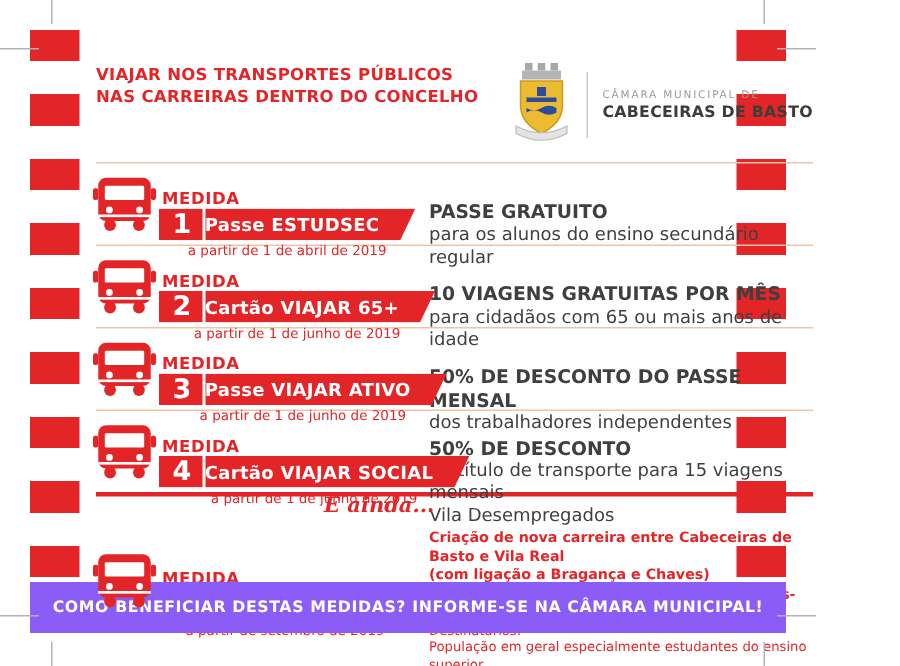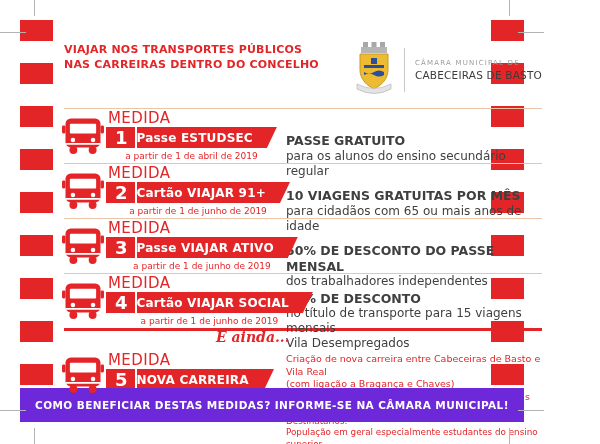--- a/index.html
+++ b/index.html
@@ -11,59 +11,59 @@
     background:repeating-linear-gradient(to bottom,#e42528 0 21px,transparent 21px 43px);}
   .stripe.left{left:20px;}
   .stripe.right{right:20px;}
 
   
   .crop{position:absolute;background:#b3b3b3;z-index:5;}
   .crop.v{width:1px;height:16px;}
   .crop.h{height:1px;width:26px;}
 
   
-  .footer{position:absolute;left:20px;right:20px;top:388px;height:34px;background:#6d28d9;
+  .footer{position:absolute;left:20px;right:20px;top:388px;height:34px;background:#8b5cf6;
     display:flex;align-items:center;justify-content:center;}
   .footer span{color:#fff;font-size:10.5px;font-weight:bold;letter-spacing:.4px;}
 
   
   .content{position:absolute;left:64px;top:36px;width:478px;}
   .hdr{display:flex;justify-content:space-between;align-items:flex-start;padding-bottom:8px;
     border-bottom:1px solid #ecc5a8;}
   .hdr-left{padding-top:6px;}
   .hdr-line{color:#e42528;font-size:11px;font-weight:bold;line-height:1.4;letter-spacing:.2px;}
   .headline{color:#e42528;font-size:21px;font-weight:800;margin-top:4px;letter-spacing:.3px;}
   .logo{display:flex;align-items:center;padding-top:4px;justify-content:center;}
   .logo-div{width:1px;height:44px;background:#c9c9c9;margin:0 10px;}
   .org-prefix{color:#9b9b9b;font-size:7px;letter-spacing:1.2px;}
-  .org-name{color:#3c3c3c;font-size:10.5px;font-weight:normal;letter-spacing:.2px;margin-top:2px;}
+  .org-name{color:#3c3c3c;font-size:10.5px;font-weight:bold;letter-spacing:.2px;margin-top:2px;}
 
   .row{display:flex;align-items:center;height:54px;border-bottom:1px solid #ecc5a8;}
   .row.thick{border-bottom:3px solid #e42528;}
   .row.last{border-bottom:none;height:66px;position:relative;padding-top:6px;align-items:flex-start;}
   .badge{position:relative;width:214px;flex:none;padding-left:42px;box-sizing:border-box;}
   .bus{position:absolute;left:-2px;top:50%;transform:translateY(-50%);z-index:2;}
   .row.last .bus{top:56%;}
-  .medida{color:#e42528;font-size:15px;font-weight:normal;letter-spacing:.4px;margin-left:2px;}
+  .medida{color:#e42528;font-size:11px;font-weight:bold;letter-spacing:.4px;margin-left:2px;margin-top:28px;}
   .banner-col{display:inline-block;}
   .banner{display:flex;align-items:center;height:21px;background:#e42528;min-width:168px;
     clip-path:polygon(0 0,100% 0,calc(100% - 10px) 100%,0 100%);padding-right:14px;box-sizing:border-box;}
   .num{color:#fff;font-size:18px;font-weight:800;padding:0 7px 0 9px;line-height:1;}
   .sep{width:2px;align-self:stretch;background:#fff;}
   .btitle{color:#fff;font-size:12px;font-weight:bold;padding:0 10px 0 0;white-space:nowrap;letter-spacing:.2px;}
   .date{color:#e42528;font-size:9px;font-weight:normal;text-align:center;margin-top:3px;}
 
   .desc{flex:1;padding-left:8px;margin-top:40px;}
   .desc-title{color:#3f3f3f;font-size:12.5px;font-weight:bold;line-height:1.25;}
   .desc-line{color:#3f3f3f;font-size:12px;line-height:1.25;}
 
   .script-text{position:absolute;left:152px;top:-2px;color:#e42528;
     font-family:"DejaVu Serif","Liberation Serif",serif;font-style:italic;font-weight:bold;font-size:14px;}
   .extra-desc{flex:1;padding-left:8px;padding-top:16px;}
-  .extra-line{color:#e42528;font-size:9.5px;font-weight:400;line-height:1.32;}
+  .extra-line{color:#e42528;font-size:9.5px;font-weight:700;line-height:1.32;}
   .extra-line.small{font-size:8.8px;font-weight:normal;}
 </style>
 </head>
 <body>
 
 <div class="page">
 
   <div class="crop v" style="left:34px;top:0;"></div>
   <div class="crop h" style="left:0;top:32px;"></div>
   <div class="crop v" style="right:34px;top:0;"></div>
@@ -146,21 +146,21 @@
           <circle cx="35.5" cy="26.5" r="2.6" fill="#fff"></circle>
           <rect x="4" y="30" width="40" height="2" fill="#fff"></rect>
           <circle cx="13" cy="38" r="4.5" fill="#e42528"></circle>
           <circle cx="35" cy="38" r="4.5" fill="#e42528"></circle>
         </svg>
         <div class="banner-col">
           <div class="medida">MEDIDA</div>
           <div class="banner">
             <span class="num">2</span>
             <span class="sep"></span>
-            <span class="btitle">Cartão VIAJAR 91+</span>
+            <span class="btitle">Cartão VIAJAR 65+</span>
           </div>
           <div class="date">a partir de 1 de junho de 2019</div>
         </div>
       </div>
       <div class="desc">
         <div class="desc-title">10 VIAGENS GRATUITAS POR MÊS</div>
         <div class="desc-line">para cidadãos com 65 ou mais anos de idade</div>
         <div class="desc-line"></div>
       </div>
     </div>

